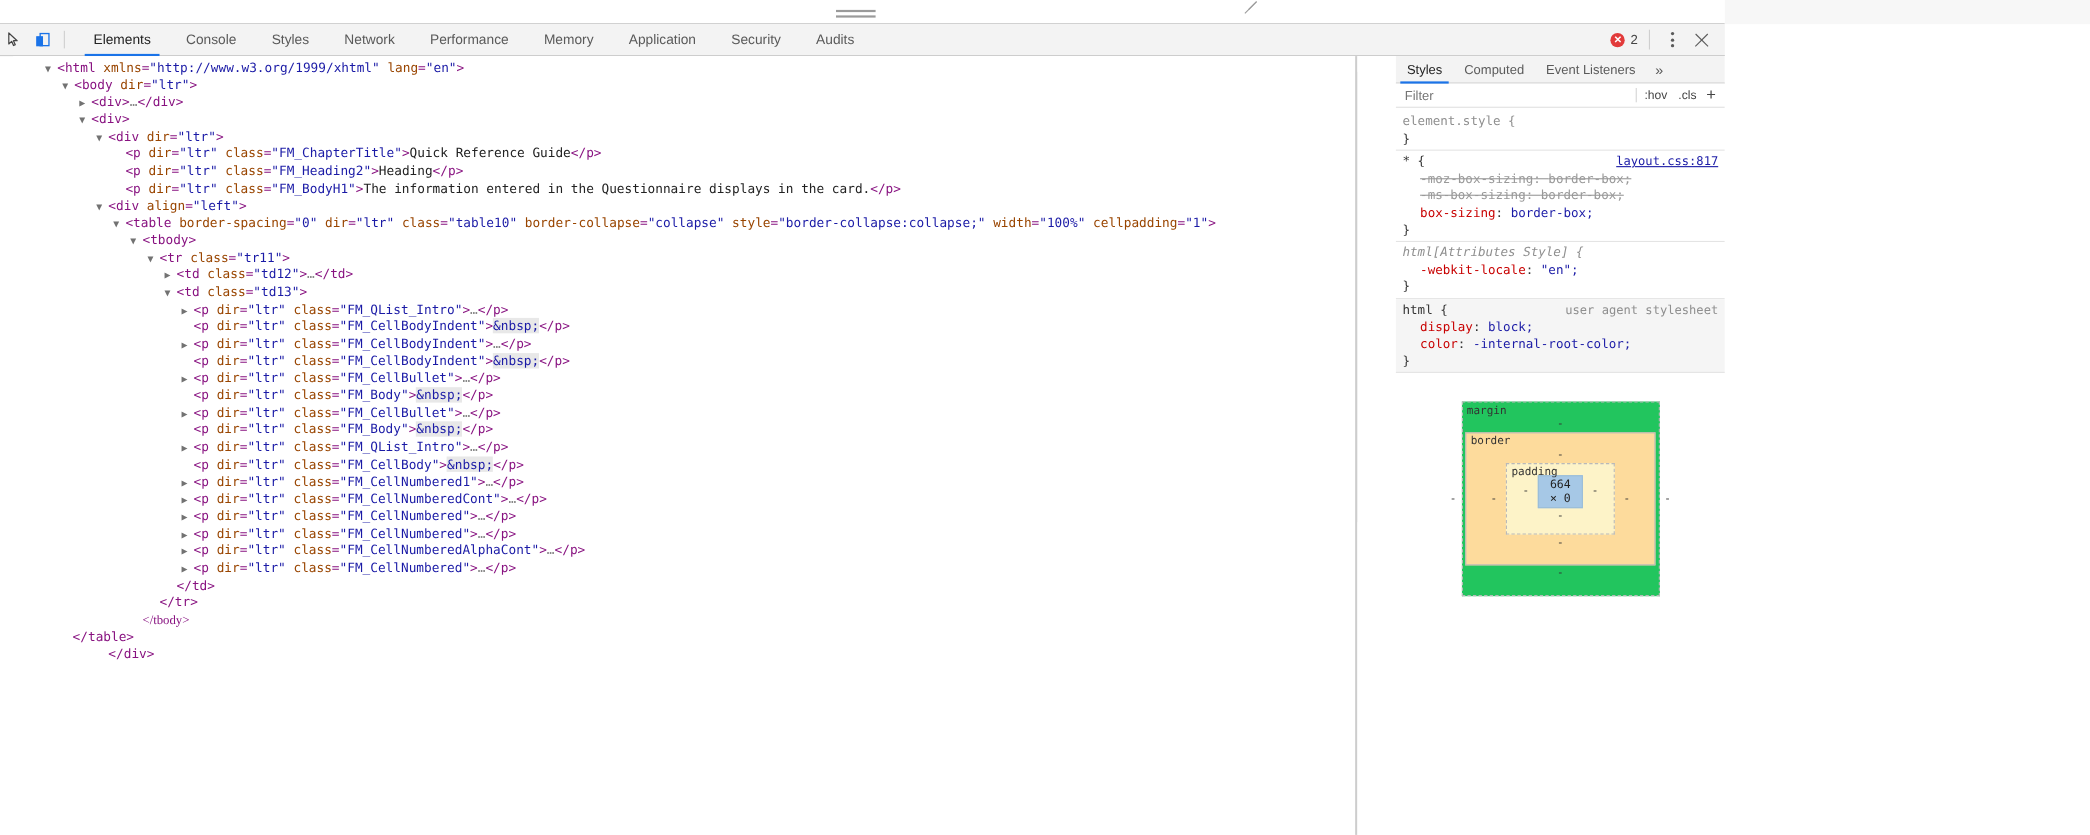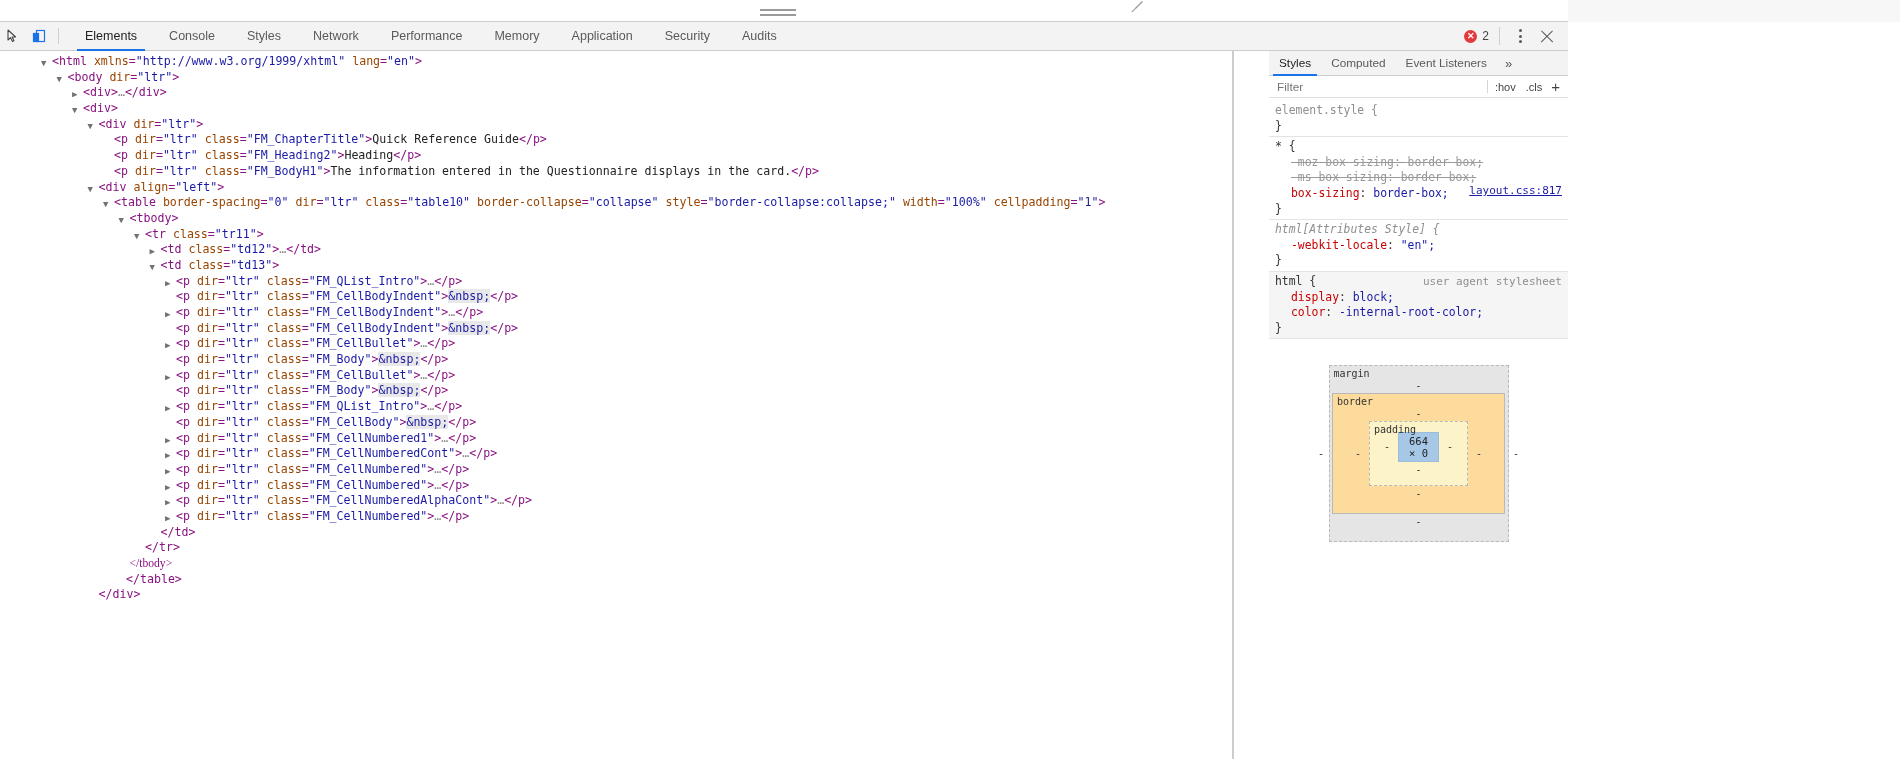--- a/index.html
+++ b/index.html
@@ -169,42 +169,41 @@
   .rule-line{ white-space:pre; }
   .sel{ color:#333; }
   .sel-dim{ color:#8f8f8f; }
   .prop{ color:#c80000; }
   .pval{ color:#1a1aa6; }
   .strike{ text-decoration:line-through; color:#999; }
   .src-link{
     position:absolute; right:6px; top:2px; color:#1a1aa6;
     text-decoration:underline; font-size:11px; cursor:pointer;
     font-family:"DejaVu Sans Mono","Liberation Mono",monospace;
-    margin-top:44px;
   }
   .src-note{
     position:absolute; right:6px; top:2px; color:#8f8f8f; font-size:11px;
     font-family:"DejaVu Sans Mono","Liberation Mono",monospace;
   }
   .star{ color:#333; }
   .rule-sep{ border-bottom:1px solid #e4e4e4; }
 
   
   .boxmodel-wrap{
     margin:26px auto 0 auto; width:180px; position:relative;
   }
   .bm{
     border:1px dashed #bdbdbd; background:#fff; padding:14px 22px 14px 22px;
     position:relative; text-align:center;
   }
   .bm-label{
     position:absolute; left:4px; top:2px; font-size:10px; color:#333;
     font-family:"DejaVu Sans Mono","Liberation Mono",monospace;
   }
-  .bm-margin{ background:#e5e5e5; border:1px dashed #b9b9b9; }
+  .bm-margin{ background:#22c55e; border:1px dashed #b9b9b9; }
   .bm-border{ background:#fddb9c; border:1px solid #b9b9b9; }
   .bm-padding{ background:#fdf3c8; border:1px dashed #b9b9b9; }
   .bm-content{
     background:#a6c8e6; border:1px solid #9bbdd8; padding:2px 10px;
     font-size:10.5px; color:#222;
     font-family:"DejaVu Sans Mono","Liberation Mono",monospace;
   }
   .dash{ font-size:10px; color:#333; font-family:"DejaVu Sans Mono","Liberation Mono",monospace;}
   .bm-row{ display:flex; align-items:center; justify-content:center; gap:8px; }
   .bm-v{ font-size:10px; color:#333; line-height:12px;
@@ -293,21 +292,21 @@
         <div class="dom-line"><span style="margin-left: 164px;"><span class="tag">&lt;p </span><span class="attr">dir</span><span class="tag">=</span><span class="val">"ltr"</span><span class="tag"> </span><span class="attr">class</span><span class="tag">=</span><span class="val">"FM_CellBody"</span><span class="tag">&gt;</span><span class="ent">&amp;nbsp;</span><span class="tag">&lt;/p&gt;</span></span></div>
         <div class="dom-line"><span class="tw closed" style="left: 153px; top: 2px;"></span><span style="margin-left: 164px;"><span class="tag">&lt;p </span><span class="attr">dir</span><span class="tag">=</span><span class="val">"ltr"</span><span class="tag"> </span><span class="attr">class</span><span class="tag">=</span><span class="val">"FM_CellNumbered1"</span><span class="tag">&gt;</span><span class="ell">…</span><span class="tag">&lt;/p&gt;</span></span></div>
         <div class="dom-line"><span class="tw closed" style="left: 153px; top: 2px;"></span><span style="margin-left: 164px;"><span class="tag">&lt;p </span><span class="attr">dir</span><span class="tag">=</span><span class="val">"ltr"</span><span class="tag"> </span><span class="attr">class</span><span class="tag">=</span><span class="val">"FM_CellNumberedCont"</span><span class="tag">&gt;</span><span class="ell">…</span><span class="tag">&lt;/p&gt;</span></span></div>
         <div class="dom-line"><span class="tw closed" style="left: 153px; top: 2px;"></span><span style="margin-left: 164px;"><span class="tag">&lt;p </span><span class="attr">dir</span><span class="tag">=</span><span class="val">"ltr"</span><span class="tag"> </span><span class="attr">class</span><span class="tag">=</span><span class="val">"FM_CellNumbered"</span><span class="tag">&gt;</span><span class="ell">…</span><span class="tag">&lt;/p&gt;</span></span></div>
         <div class="dom-line"><span class="tw closed" style="left: 153px; top: 2px;"></span><span style="margin-left: 164px;"><span class="tag">&lt;p </span><span class="attr">dir</span><span class="tag">=</span><span class="val">"ltr"</span><span class="tag"> </span><span class="attr">class</span><span class="tag">=</span><span class="val">"FM_CellNumbered"</span><span class="tag">&gt;</span><span class="ell">…</span><span class="tag">&lt;/p&gt;</span></span></div>
         <div class="dom-line"><span class="tw closed" style="left: 153px; top: 2px;"></span><span style="margin-left: 164px;"><span class="tag">&lt;p </span><span class="attr">dir</span><span class="tag">=</span><span class="val">"ltr"</span><span class="tag"> </span><span class="attr">class</span><span class="tag">=</span><span class="val">"FM_CellNumberedAlphaCont"</span><span class="tag">&gt;</span><span class="ell">…</span><span class="tag">&lt;/p&gt;</span></span></div>
         <div class="dom-line"><span class="tw closed" style="left: 153px; top: 2px;"></span><span style="margin-left: 164px;"><span class="tag">&lt;p </span><span class="attr">dir</span><span class="tag">=</span><span class="val">"ltr"</span><span class="tag"> </span><span class="attr">class</span><span class="tag">=</span><span class="val">"FM_CellNumbered"</span><span class="tag">&gt;</span><span class="ell">…</span><span class="tag">&lt;/p&gt;</span></span></div>
         <div class="dom-line"><span style="margin-left: 148.5px;"><span class="tag">&lt;/td&gt;</span></span></div>
         <div class="dom-line"><span style="margin-left: 133px;"><span class="tag">&lt;/tr&gt;</span></span></div>
         <div class="dom-line"><span style="margin-left: 117.5px; font-family: Liberation Serif, serif;"><span class="tag">&lt;/tbody&gt;</span></span></div>
-        <div class="dom-line"><span style="margin-left: 114px;"><span class="tag">&lt;/table&gt;</span></span></div>
+        <div class="dom-line"><span style="margin-left: 54px;"><span class="tag">&lt;/table&gt;</span></span></div>
         <div class="dom-line"><span style="margin-left: 86.5px;"><span class="tag">&lt;/div&gt;</span></span></div>
       </div>
     <div class="dom-vscroll">
       <div class="arrow-up"></div>
       <div class="thumb"></div>
       <div class="arrow-dn"></div>
     </div>
   </div>
 
   <div class="v-splitter"></div>

